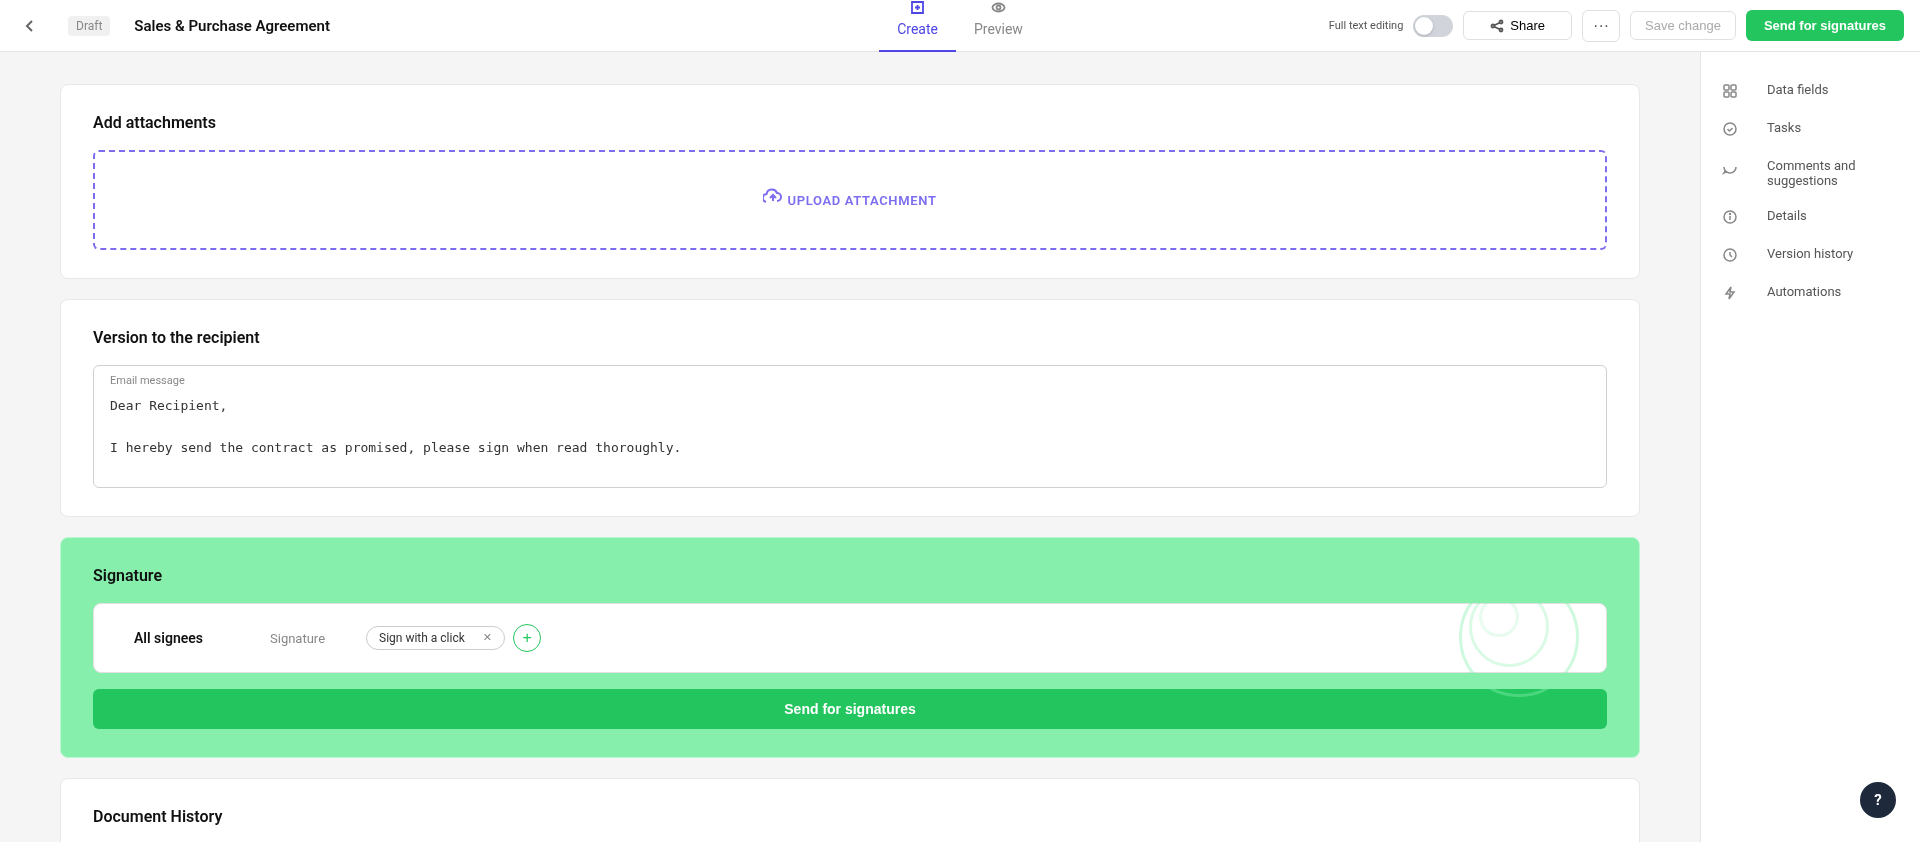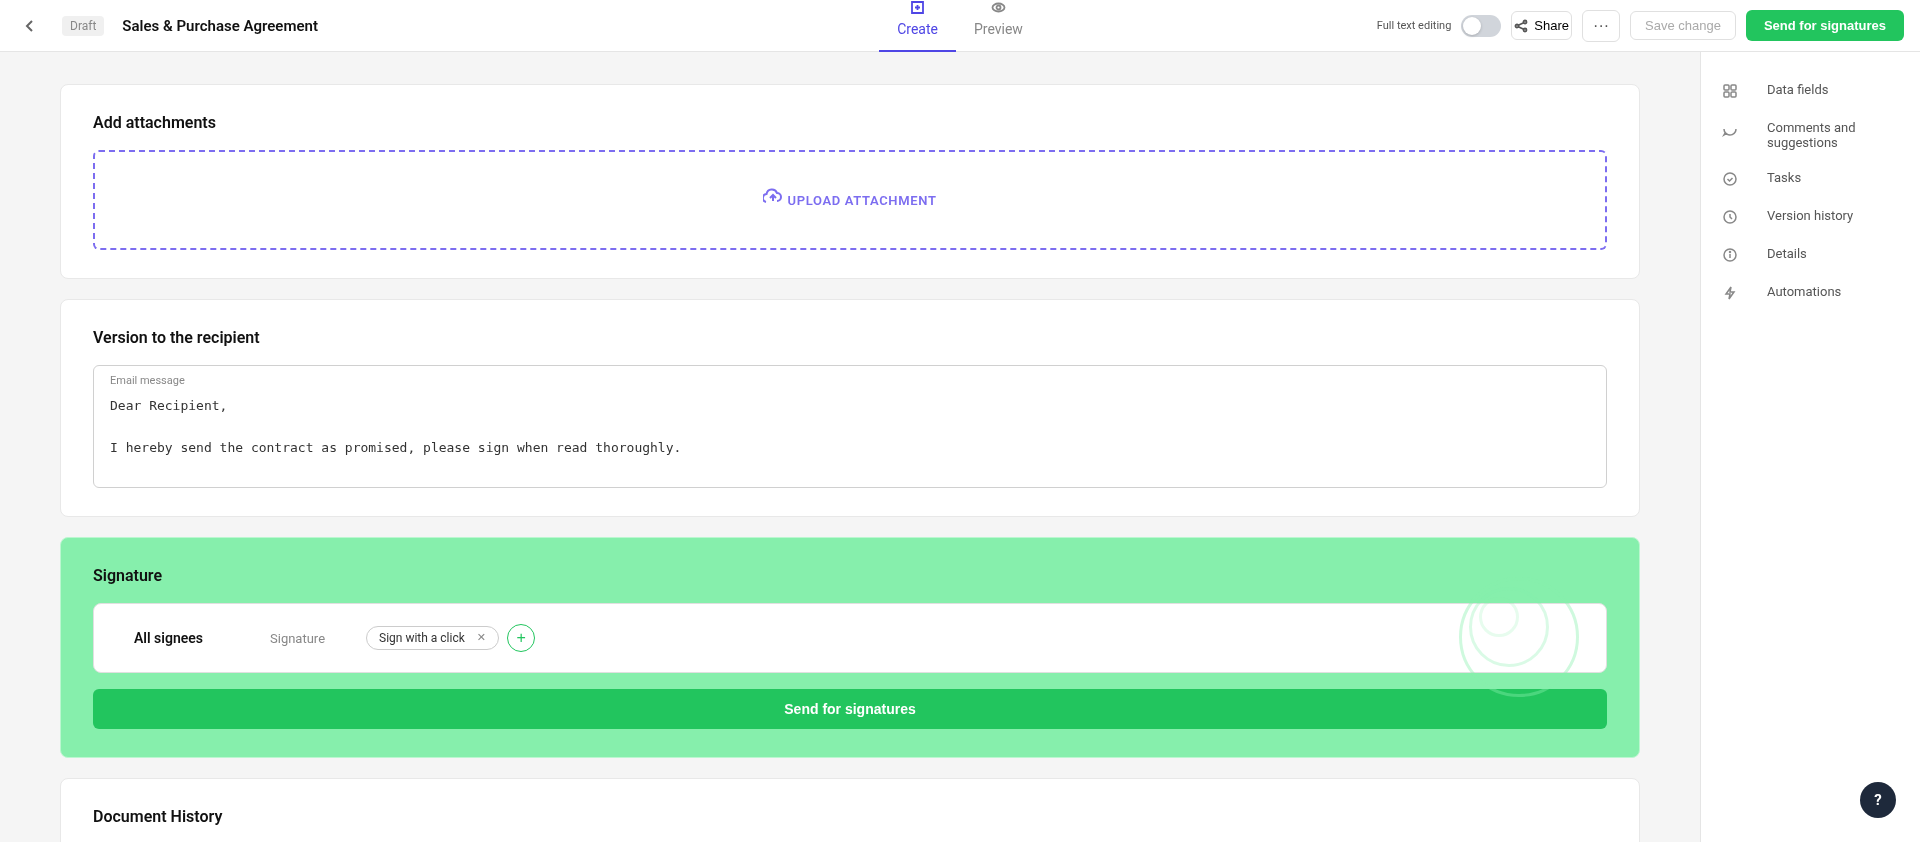--- a/index.html
+++ b/index.html
@@ -4,32 +4,32 @@
   <style>
     * { box-sizing: border-box; margin: 0; padding: 0; }
     body { font-family: -apple-system, BlinkMacSystemFont, 'Segoe UI', Roboto, sans-serif; background: #f5f5f5; color: #333; font-size: 14px; }
 
     
     .topbar {
       display: flex; align-items: center; background: #fff;
       border-bottom: 1px solid #e5e5e5; height: 52px;
       padding: 0 16px; position: fixed; top: 0; left: 0; right: 0; z-index: 100;
     }
-    .topbar-left { display: flex; align-items: center; gap: 18px; flex: 1; }
+    .topbar-left { display: flex; align-items: center; gap: 24px; flex: 1; }
     .back-btn { width: 28px; height: 28px; display: flex; align-items: center; justify-content: center; border-radius: 4px; cursor: pointer; color: #666; }
     .draft-badge { font-size: 12px; color: #888; background: #f0f0f0; padding: 3px 8px; border-radius: 4px; }
     .doc-title { font-size: 15px; font-weight: 600; color: #111; }
     .topbar-center { display: flex; align-items: center; gap: 0; }
     .tab { display: flex; align-items: center; gap: 6px; padding: 0 18px; height: 52px; cursor: pointer; font-size: 14px; color: #888; border-bottom: 2px solid transparent; text-decoration: none; flex-direction: column; }
     .tab.active { color: #4f46e5; border-bottom-color: #4f46e5; }
     .topbar-right { display: flex; align-items: center; gap: 10px; flex: 1; justify-content: flex-end; }
     .full-text-label { font-size: 11px; color: #555; }
     .toggle { width: 40px; height: 22px; background: #d1d5db; border-radius: 11px; position: relative; cursor: pointer; }
     .toggle-knob { width: 18px; height: 18px; background: #fff; border-radius: 50%; position: absolute; top: 2px; left: 2px; transition: left 0.2s; box-shadow: 0 1px 3px rgba(0,0,0,0.2); }
-    .share-btn { display: flex; align-items: center; gap: 6px; border: 1px solid #e0e0e0; border-radius: 6px; padding: 6px 2px; cursor: pointer; font-size: 13px; background: #fff; }
+    .share-btn { display: flex; align-items: center; gap: 6px; border: 1px solid #e0e0e0; border-radius: 6px; padding: 6px 26px; cursor: pointer; font-size: 13px; background: #fff; }
     .more-btn { border: 1px solid #e0e0e0; border-radius: 6px; padding: 6px 10px; cursor: pointer; background: #fff; color: #555; font-size: 16px; }
     .save-btn { border: 1px solid #e0e0e0; border-radius: 6px; padding: 6px 14px; cursor: pointer; font-size: 13px; background: #fff; color: #aaa; }
     .send-btn { background: #22c55e; color: #fff; border: none; border-radius: 6px; padding: 8px 18px; cursor: pointer; font-size: 13px; font-weight: 600; }
 
     
     .main-layout { display: flex; margin-top: 52px; min-height: calc(100vh - 52px); }
 
     
     .content { flex: 1; padding: 32px 60px; max-width: calc(100% - 220px); }
 
@@ -51,21 +51,21 @@
     .email-label { font-size: 11px; color: #888; position: absolute; top: 8px; left: 16px; text-align: center; }
     .email-textarea { width: 100%; border: none; outline: none; resize: none; font-size: 13px; color: #333; line-height: 1.6; padding-top: 16px; background: transparent; min-height: 90px; }
 
     
     .signature-section { background: #86efac; border-radius: 8px; border: 1px solid #bbf7d0; padding: 28px 32px; margin-bottom: 20px; }
     .signature-card { background: #fff; border-radius: 8px; border: 1px solid #e0e0e0; padding: 20px 40px; margin-bottom: 16px; }
     .signees-row { display: flex; align-items: center; gap: 16px; }
     .signees-label { font-size: 14px; font-weight: 600; color: #111; flex: 0 0 120px; }
     .sig-type-label { font-size: 13px; color: #888; flex: 0 0 80px; }
     .sig-tags { display: flex; align-items: center; gap: 8px; }
-    .sig-tag { display: flex; align-items: flex-start; gap: 12px; border: 1px solid #ccc; border-radius: 20px; padding: 4px 12px; font-size: 12px; color: #333; }
+    .sig-tag { display: flex; align-items: flex-start; gap: 18px; border: 1px solid #ccc; border-radius: 20px; padding: 4px 12px; font-size: 12px; color: #333; }
     .sig-tag-x { cursor: pointer; color: #888; font-size: 11px; }
     .add-tag-btn { width: 28px; height: 28px; border-radius: 50%; border: 1.5px solid #22c55e; color: #22c55e; display: flex; align-items: center; justify-content: center; cursor: pointer; font-size: 16px; background: #fff; }
     .send-sig-btn { width: 100%; background: #22c55e; color: #fff; border: none; border-radius: 6px; padding: 12px; font-size: 14px; font-weight: 600; cursor: pointer; }
 
     
     .history-section { background: #fff; border-radius: 8px; border: 1px solid #e8e8e8; padding: 28px 32px; margin-bottom: 20px; }
 
     
     .help-btn { position: fixed; bottom: 24px; right: 24px; width: 36px; height: 36px; background: #1e293b; color: #fff; border-radius: 50%; display: flex; align-items: center; justify-content: center; cursor: pointer; font-size: 15px; font-weight: 700; }
   </style>
@@ -189,56 +189,56 @@
             <rect x="9" y="2" width="5" height="5" rx="1"></rect>
           <rect x="2" y="9" width="5" height="5" rx="1"></rect>
             <rect x="9" y="9" width="5" height="5" rx="1"></rect>
         </svg>
       </span>
       <span>Data fields</span>
     </div>
     <div class="sidebar-item">
       <span class="sidebar-icon">
         <svg width="16" height="16" viewBox="0 0 16 16" fill="none" stroke="#888" stroke-width="1.5">
-          <path d="M14 8A6 6 0 112 8c0 1.4.5 2.7 1.3 3.7L2 14l2.3-1.3A6 6 0 0014 8z"></path>
-        </svg>
-      </span>
-      <span>Comments and suggestions</span>
-    </div>
-    <div class="sidebar-item">
-      <span class="sidebar-icon">
-        <svg width="16" height="16" viewBox="0 0 16 16" fill="none" stroke="#888" stroke-width="1.5">
           <circle cx="8" cy="8" r="6"></circle>
             <path d="M5.5 8l2 2 3-3"></path>
         </svg>
       </span>
       <span>Tasks</span>
     </div>
     <div class="sidebar-item">
       <span class="sidebar-icon">
         <svg width="16" height="16" viewBox="0 0 16 16" fill="none" stroke="#888" stroke-width="1.5">
-          <circle cx="8" cy="8" r="6"></circle>
-            <path d="M8 5v3l2 2"></path>
-        </svg>
-      </span>
-      <span>Version history</span>
+          <path d="M14 8A6 6 0 112 8c0 1.4.5 2.7 1.3 3.7L2 14l2.3-1.3A6 6 0 0014 8z"></path>
+        </svg>
+      </span>
+      <span>Comments and suggestions</span>
     </div>
     <div class="sidebar-item">
       <span class="sidebar-icon">
         <svg width="16" height="16" viewBox="0 0 16 16" fill="none" stroke="#888" stroke-width="1.5">
           <circle cx="8" cy="8" r="6"></circle>
             <line x1="8" y1="7" x2="8" y2="11"></line>
             <circle cx="8" cy="5" r="0.5" fill="#888"></circle>
         </svg>
       </span>
       <span>Details</span>
     </div>
     <div class="sidebar-item">
       <span class="sidebar-icon">
         <svg width="16" height="16" viewBox="0 0 16 16" fill="none" stroke="#888" stroke-width="1.5">
+          <circle cx="8" cy="8" r="6"></circle>
+            <path d="M8 5v3l2 2"></path>
+        </svg>
+      </span>
+      <span>Version history</span>
+    </div>
+    <div class="sidebar-item">
+      <span class="sidebar-icon">
+        <svg width="16" height="16" viewBox="0 0 16 16" fill="none" stroke="#888" stroke-width="1.5">
           <path d="M9 2L4 9h4l-1 5 5-7H8l1-5z"></path>
         </svg>
       </span>
       <span>Automations</span>
     </div>
   </div>
 
 </div>
 
 <div class="help-btn">?</div>

